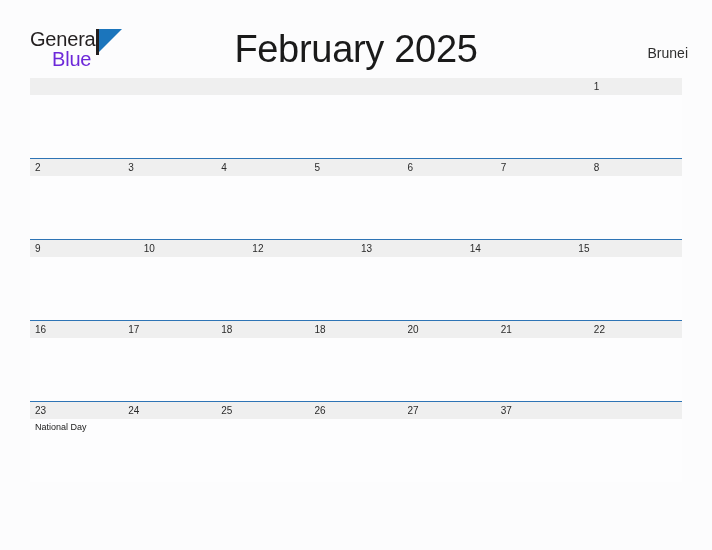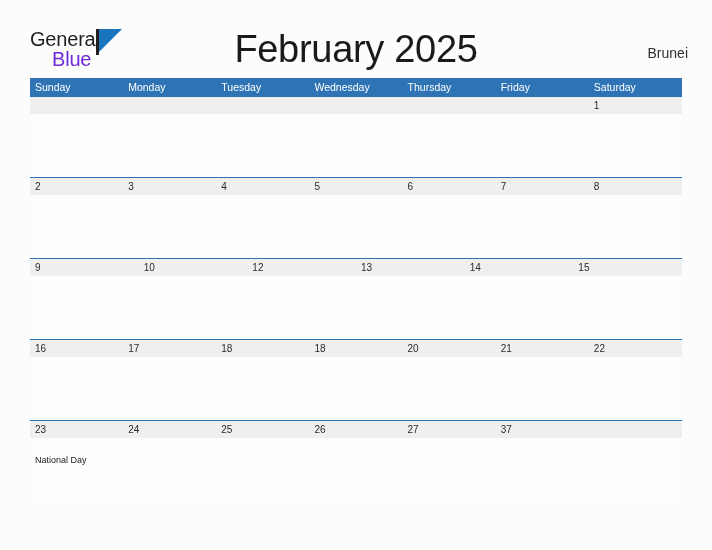--- a/index.html
+++ b/index.html
@@ -159,21 +159,21 @@
 
   .week-body {
     display: flex;
     width: 652px;
     height: 63px;
     background: #fdfdfe;
   }
   .event-cell {
     flex: 1 1 0;
     height: 63px;
-    padding: 16px 4px 0 5px;
+    padding: 2px 4px 0 5px;
     box-sizing: border-box;
     overflow: hidden;
   }
   .event-text {
     font-size: 9px;
     line-height: 12px;
     color: #1a1a1a;
     white-space: nowrap;
   }
 </style>
@@ -194,29 +194,20 @@
     </div>
 
     <div class="title">February 2025</div>
 
     <div class="country">Brunei</div>
 
   </div>
 
   <div class="calendar">
 
-    <div class="dow-row">
-      <div class="dow-cell">Sunday</div>
-      <div class="dow-cell">Monday</div>
-      <div class="dow-cell">Tuesday</div>
-      <div class="dow-cell">Wednesday</div>
-      <div class="dow-cell">Thursday</div>
-      <div class="dow-cell">Friday</div>
-      <div class="dow-cell">Saturday</div>
-    </div>
 
     <div class="week">
       <div class="week-dates">
         <div class="date-cell"></div>
         <div class="date-cell"></div>
         <div class="date-cell"></div>
         <div class="date-cell"></div>
         <div class="date-cell"></div>
         <div class="date-cell"></div>
         <div class="date-cell">1</div>

